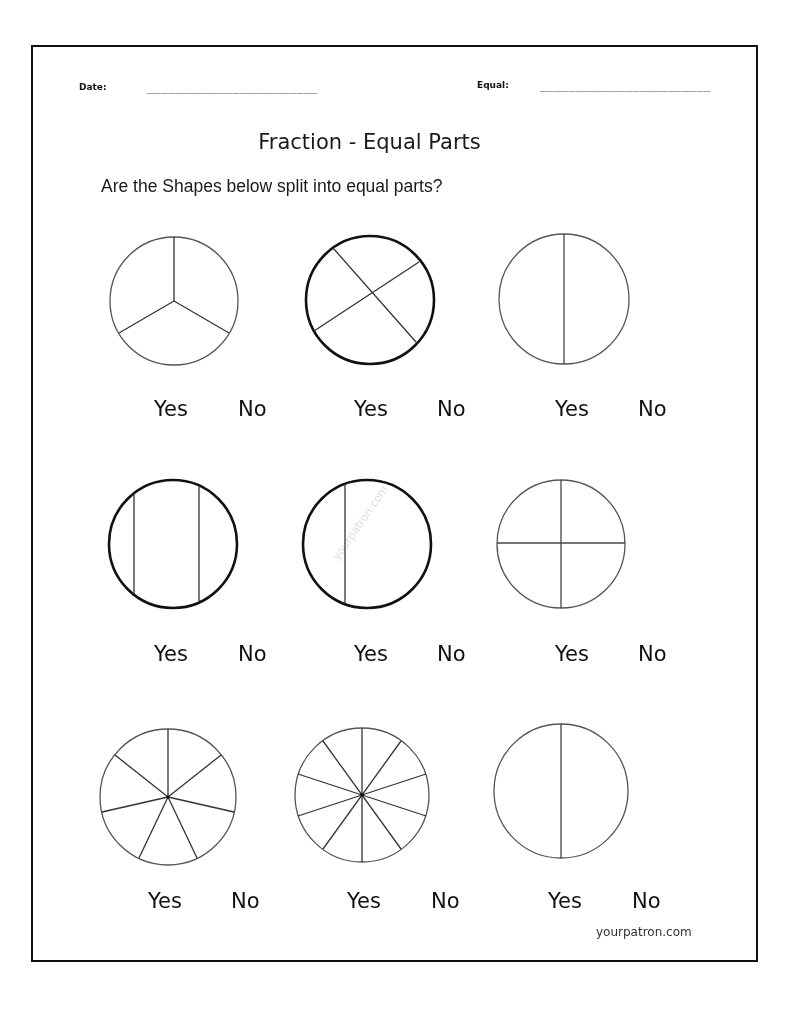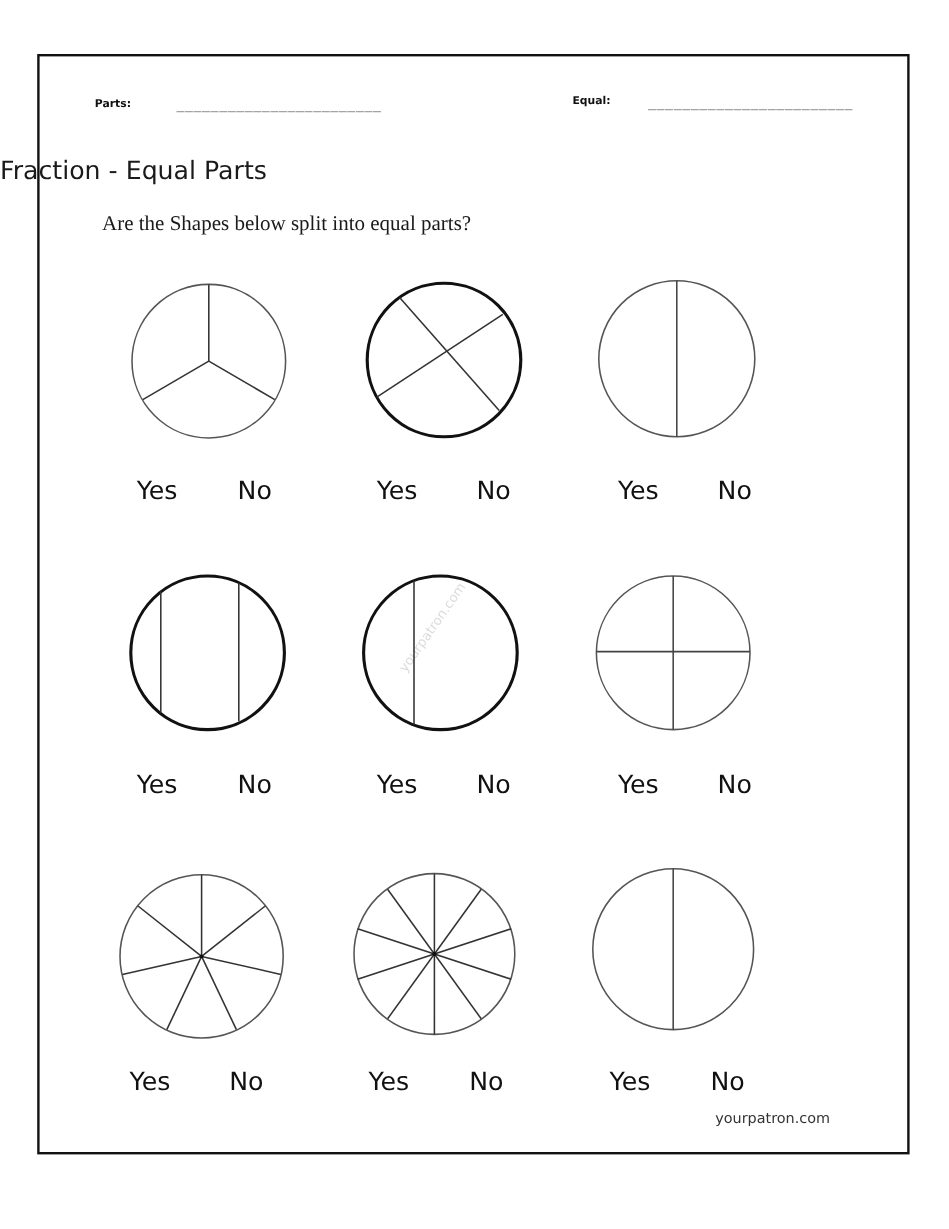--- a/index.html
+++ b/index.html
@@ -4,39 +4,39 @@
   <style>
     html, body { margin: 0; padding: 0; background: #ffffff; }
     body { width: 791px; height: 1024px; position: relative; overflow: hidden;
            font-family: "Liberation Sans", sans-serif; color: #1a1a1a; }
     .frame { position: absolute; left: 31px; top: 45px; width: 727px; height: 917px;
              border: 2.5px solid #111; box-sizing: border-box; }
     .lbl-small { position: absolute; font-size: 9px; font-weight: bold; color: #111;
                  font-family: "DejaVu Sans", sans-serif; }
     .dashes { position: absolute; font-size: 11px; letter-spacing: 0.5px; color: #222;
               font-family: "DejaVu Sans Mono", monospace; white-space: nowrap; margin-left: 20px; }
-    .title { position: absolute; left: 0; width: 739px; top: 130px; text-align: left;
+    .title { position: absolute; left: 0; width: 739px; top: 130px; text-align: center;
              font-size: 21px; color: #1a1a1a; font-family: "DejaVu Sans", sans-serif; }
-    .question { position: absolute; left: 85px; top: 176px; font-size: 17.5px;
-                color: #1a1a1a; font-family: Liberation Serif, serif; }
+    .question { position: absolute; left: 101px; top: 176px; font-size: 17.5px;
+                color: #1a1a1a; font-family: Liberation Sans, sans-serif; }
     .shapes { position: absolute; left: 0; top: 0; }
     .answer { position: absolute; font-size: 21px; color: #111;
-              font-family: "DejaVu Sans", sans-serif; cursor: pointer; }
+              font-family: "DejaVu Sans", sans-serif; cursor: pointer; margin-left: 40px; }
     .footer { position: absolute; left: 596px; top: 925px; font-size: 12px; color: #333;
               font-family: "DejaVu Sans", sans-serif; }
     .watermark { position: absolute; left: 330px; top: 555px; font-size: 11px; color: #dcdcdc;
                  transform: rotate(-55deg); transform-origin: left top;
                  font-family: "DejaVu Sans", sans-serif; }
   </style>
 </head>
 <body>
 
 <div class="frame"></div>
 
-<span class="lbl-small" style="left:79px; top:82px;">Parts:</span>
+<span class="lbl-small" style="left:79px; top:82px;">Date:</span>
 <span class="dashes" style="left:127px; top:81px;">________________________</span>
 <span class="lbl-small" style="left:477px; top:80px;">Equal:</span>
 <span class="dashes" style="left:520px; top:79px;">________________________</span>
 
 <div class="title">Fraction - Equal Parts</div>
 <div class="question">Are the Shapes below split into equal parts?</div>
 
 <span class="watermark">yourpatron.com</span>
 
 <svg class="shapes" width="791" height="1024">

